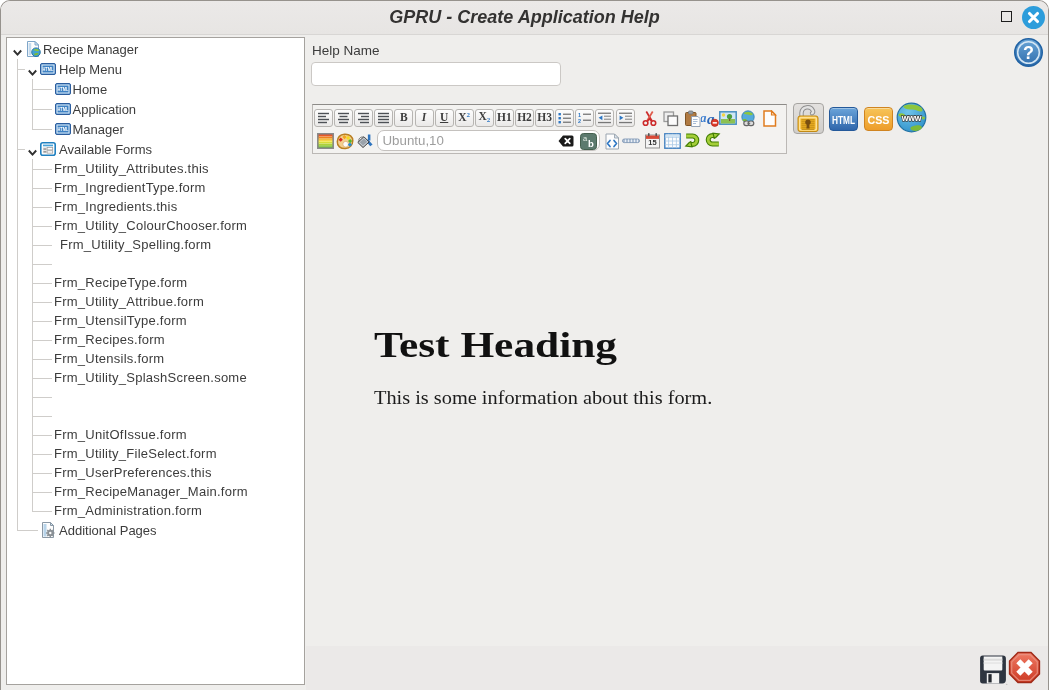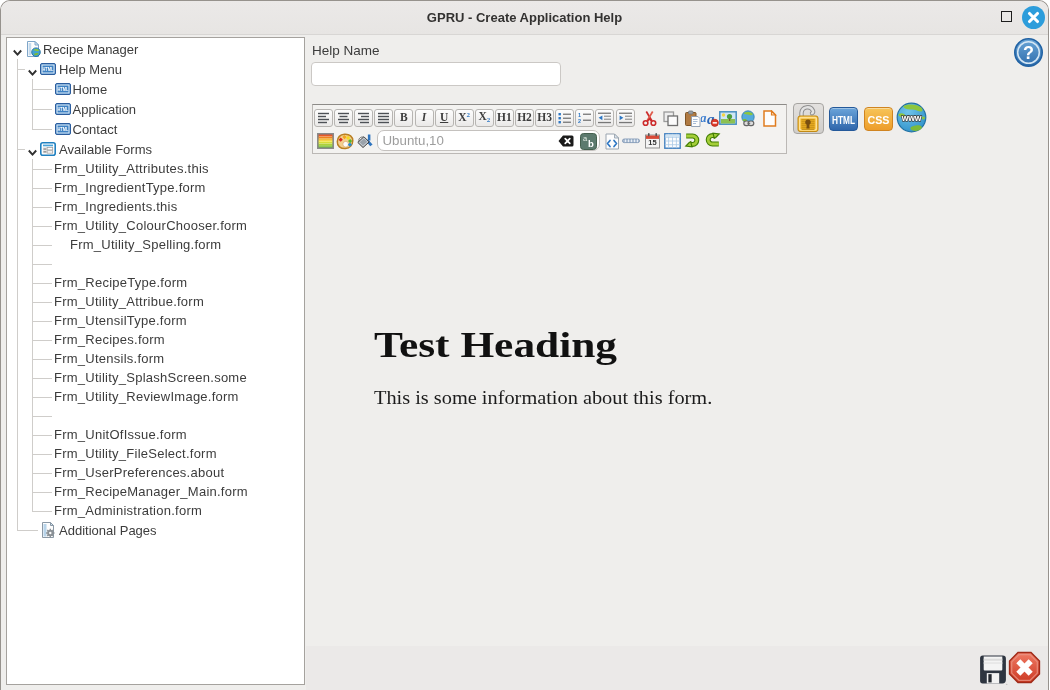--- a/index.html
+++ b/index.html
@@ -1,19 +1,19 @@
 <!DOCTYPE html>
 <html><head>
 <meta charset="utf-8">
 <style>
   html,body{margin:0;padding:0;}
   body{width:1050px;height:690px;background:#ffffff;font-family:"Liberation Sans",sans-serif;position:relative;overflow:hidden;}
   .win{position:absolute;left:0;top:0;width:1049px;height:690px;background:#efeeec;border:1px solid #96928d;border-bottom:none;border-radius:10px 10px 0 0;overflow:hidden;box-sizing:border-box;}
   .titlebar{position:absolute;left:0;top:0;width:100%;height:33px;background:linear-gradient(#ebe9e8,#e7e5e3);border-bottom:1px solid #d8d6d4;}
-  .title{position:absolute;left:0;top:0;width:100%;height:33px;line-height:33px;text-align:center;font-weight:bold;font-size:13px;color:#333231;}
+  .title{position:absolute;left:0;top:0;width:100%;height:33px;line-height:33px;text-align:center;font-weight:bold;font-size:18px;color:#333231;font-style:italic;}
   .maxbtn{position:absolute;left:1000px;top:10px;width:9px;height:9px;border:1.7px solid #1d1d1d;background:transparent;}
   .closebtn{position:absolute;left:1021px;top:5px;width:23px;height:23px;}
   .helpbtn{position:absolute;left:1013px;top:37px;width:29px;height:29px;}
   .treepanel{position:absolute;left:5px;top:36px;width:299px;height:648px;background:#ffffff;border:1px solid #a5a29e;box-sizing:border-box;}
   .trow{position:absolute;display:flex;align-items:center;font-size:13px;color:#3c3c3c;white-space:nowrap;}
   .tline{position:absolute;background:#cfcdca;}
   .chev{position:absolute;width:11px;height:11px;}
   .ticon{position:absolute;width:16px;height:16px;}
   
   .lbl{position:absolute;left:311px;top:42px;font-size:13.5px;color:#3c3c3c;}
@@ -121,49 +121,48 @@
           <rect x="0.5" y="2.5" width="15" height="11" rx="1.5" fill="#3f83c4" stroke="#2c5d9e" stroke-width="1"></rect>
           <rect x="2" y="4" width="12" height="8" fill="none" stroke="#ffffff" stroke-width="1" opacity=".85"></rect>
           <text x="8" y="10.4" text-anchor="middle" font-family="Liberation Sans" font-weight="bold" font-size="5.6" fill="#fff" textLength="11" lengthAdjust="spacingAndGlyphs">HTML</text>
         </svg></div>
       <div class="trow" style="left:71.5px;top:98px;height:20px">Application</div>
       <div class="ticon" style="left:54px;top:120px"><svg width="16" height="16" viewBox="0 0 16 16">
           <rect x="0.5" y="2.5" width="15" height="11" rx="1.5" fill="#3f83c4" stroke="#2c5d9e" stroke-width="1"></rect>
           <rect x="2" y="4" width="12" height="8" fill="none" stroke="#ffffff" stroke-width="1" opacity=".85"></rect>
           <text x="8" y="10.4" text-anchor="middle" font-family="Liberation Sans" font-weight="bold" font-size="5.6" fill="#fff" textLength="11" lengthAdjust="spacingAndGlyphs">HTML</text>
         </svg></div>
-      <div class="trow" style="left:71.5px;top:118px;height:20px">Contact</div>
+      <div class="trow" style="left:71.5px;top:118px;height:20px">Manager</div>
       <div class="chev" style="left:26px;top:142.5px"><svg width="11" height="11" viewBox="0 0 11 11">
           <path d="M1.8 3.5 L5.5 7.6 L9.2 3.5" fill="none" stroke="#303030" stroke-width="1.9" stroke-linecap="butt" stroke-linejoin="miter"></path>
         </svg></div>
       <div class="ticon" style="left:39px;top:140px"><svg width="16" height="16" viewBox="0 0 16 16">
           <rect x="0.8" y="1.8" width="14.4" height="12.4" rx="2" fill="#ffffff" stroke="#2080c0" stroke-width="1.6"></rect>
           <rect x="3" y="3.6" width="10" height="1.7" fill="#4aa3d8"></rect>
           <rect x="2.8" y="6.1" width="10.4" height="6.3" fill="#e9e9e9"></rect>
           <rect x="3.4" y="7.4" width="2.9" height="1.3" fill="#888"></rect>
           <rect x="3.4" y="10.2" width="2.9" height="1.3" fill="#888"></rect>
           <rect x="7.1" y="6.6" width="5.6" height="2.3" fill="#fff" stroke="#9a9a9a" stroke-width="0.7"></rect>
           <rect x="7.1" y="9.8" width="5.6" height="2.3" fill="#fff" stroke="#9a9a9a" stroke-width="0.7"></rect>
         </svg></div>
       <div class="trow" style="left:58px;top:138px;height:20px">Available Forms</div>
       <div class="trow" style="left:53px;top:158px;height:19px;letter-spacing:0.25px">Frm_Utility_Attributes.this</div>
       <div class="trow" style="left:53px;top:177px;height:19px;letter-spacing:0.25px">Frm_IngredientType.form</div>
       <div class="trow" style="left:53px;top:196px;height:19px;letter-spacing:0.25px">Frm_Ingredients.this</div>
       <div class="trow" style="left:53px;top:215px;height:19px;letter-spacing:0.25px">Frm_Utility_ColourChooser.form</div>
-      <div class="trow" style="left:69px;top:234px;height:19px;letter-spacing:0.25px">Frm_Utility_Spelling.form</div>
+      <div class="trow" style="left:59px;top:234px;height:19px;letter-spacing:0.25px">Frm_Utility_Spelling.form</div>
       <div class="trow" style="left:53px;top:272px;height:19px;letter-spacing:0.25px">Frm_RecipeType.form</div>
       <div class="trow" style="left:53px;top:291px;height:19px;letter-spacing:0.25px">Frm_Utility_Attribue.form</div>
       <div class="trow" style="left:53px;top:310px;height:19px;letter-spacing:0.25px">Frm_UtensilType.form</div>
       <div class="trow" style="left:53px;top:329px;height:19px;letter-spacing:0.25px">Frm_Recipes.form</div>
       <div class="trow" style="left:53px;top:348px;height:19px;letter-spacing:0.25px">Frm_Utensils.form</div>
       <div class="trow" style="left:53px;top:367px;height:19px;letter-spacing:0.25px">Frm_Utility_SplashScreen.some</div>
-      <div class="trow" style="left:53px;top:386px;height:19px;letter-spacing:0.25px">Frm_Utility_ReviewImage.form</div>
       <div class="trow" style="left:53px;top:424px;height:19px;letter-spacing:0.25px">Frm_UnitOfIssue.form</div>
       <div class="trow" style="left:53px;top:443px;height:19px;letter-spacing:0.25px">Frm_Utility_FileSelect.form</div>
-      <div class="trow" style="left:53px;top:462px;height:19px;letter-spacing:0.25px">Frm_UserPreferences.about</div>
+      <div class="trow" style="left:53px;top:462px;height:19px;letter-spacing:0.25px">Frm_UserPreferences.this</div>
       <div class="trow" style="left:53px;top:481px;height:19px;letter-spacing:0.25px">Frm_RecipeManager_Main.form</div>
       <div class="trow" style="left:53px;top:500px;height:19px;letter-spacing:0.25px">Frm_Administration.form</div>
       <div class="ticon" style="left:39px;top:521px"><svg width="16" height="16" viewBox="0 0 16 16">
           <path d="M2.5 0.5 h8 l3 3 v12 h-11z" fill="#fdfdfd" stroke="#8a98a5" stroke-width="1"></path>
           <path d="M10.5 0.5 l3 3 h-3z" fill="#cde2f2" stroke="#8a98a5" stroke-width="1"></path>
           <rect x="3.5" y="2" width="3" height="12.5" fill="#b8d4ea"></rect>
           <circle cx="10.3" cy="11" r="3.2" fill="#8b9196"></circle>
           <circle cx="10.3" cy="11" r="1.2" fill="#fdfdfd"></circle>
           <g stroke="#8b9196" stroke-width="1.4">
             <path d="M10.3 6.8 v1.4 M10.3 13.8 v1.4 M6.1 11 h1.4 M13.1 11 h1.4 M7.3 8 l1 1 M12.3 13 l1 1 M13.3 8 l-1 1 M8.3 13 l-1 1"></path>

